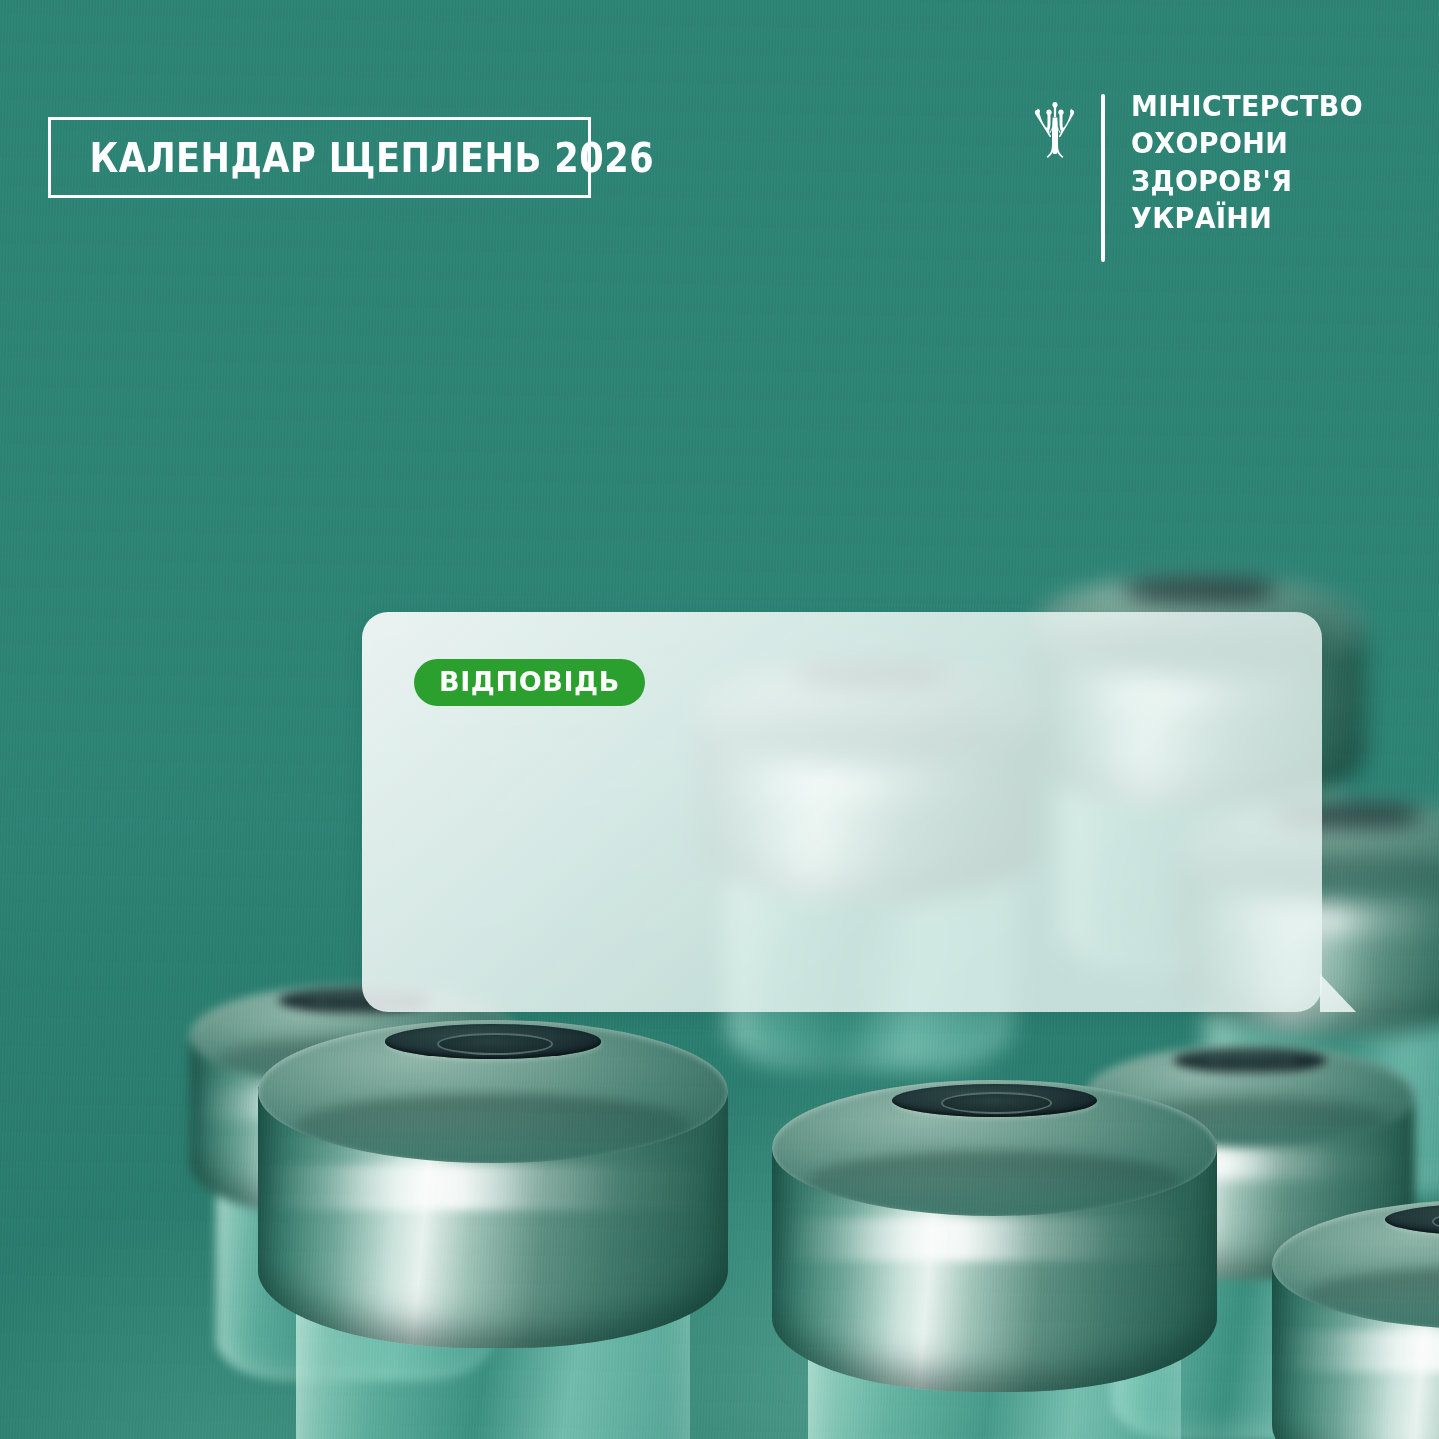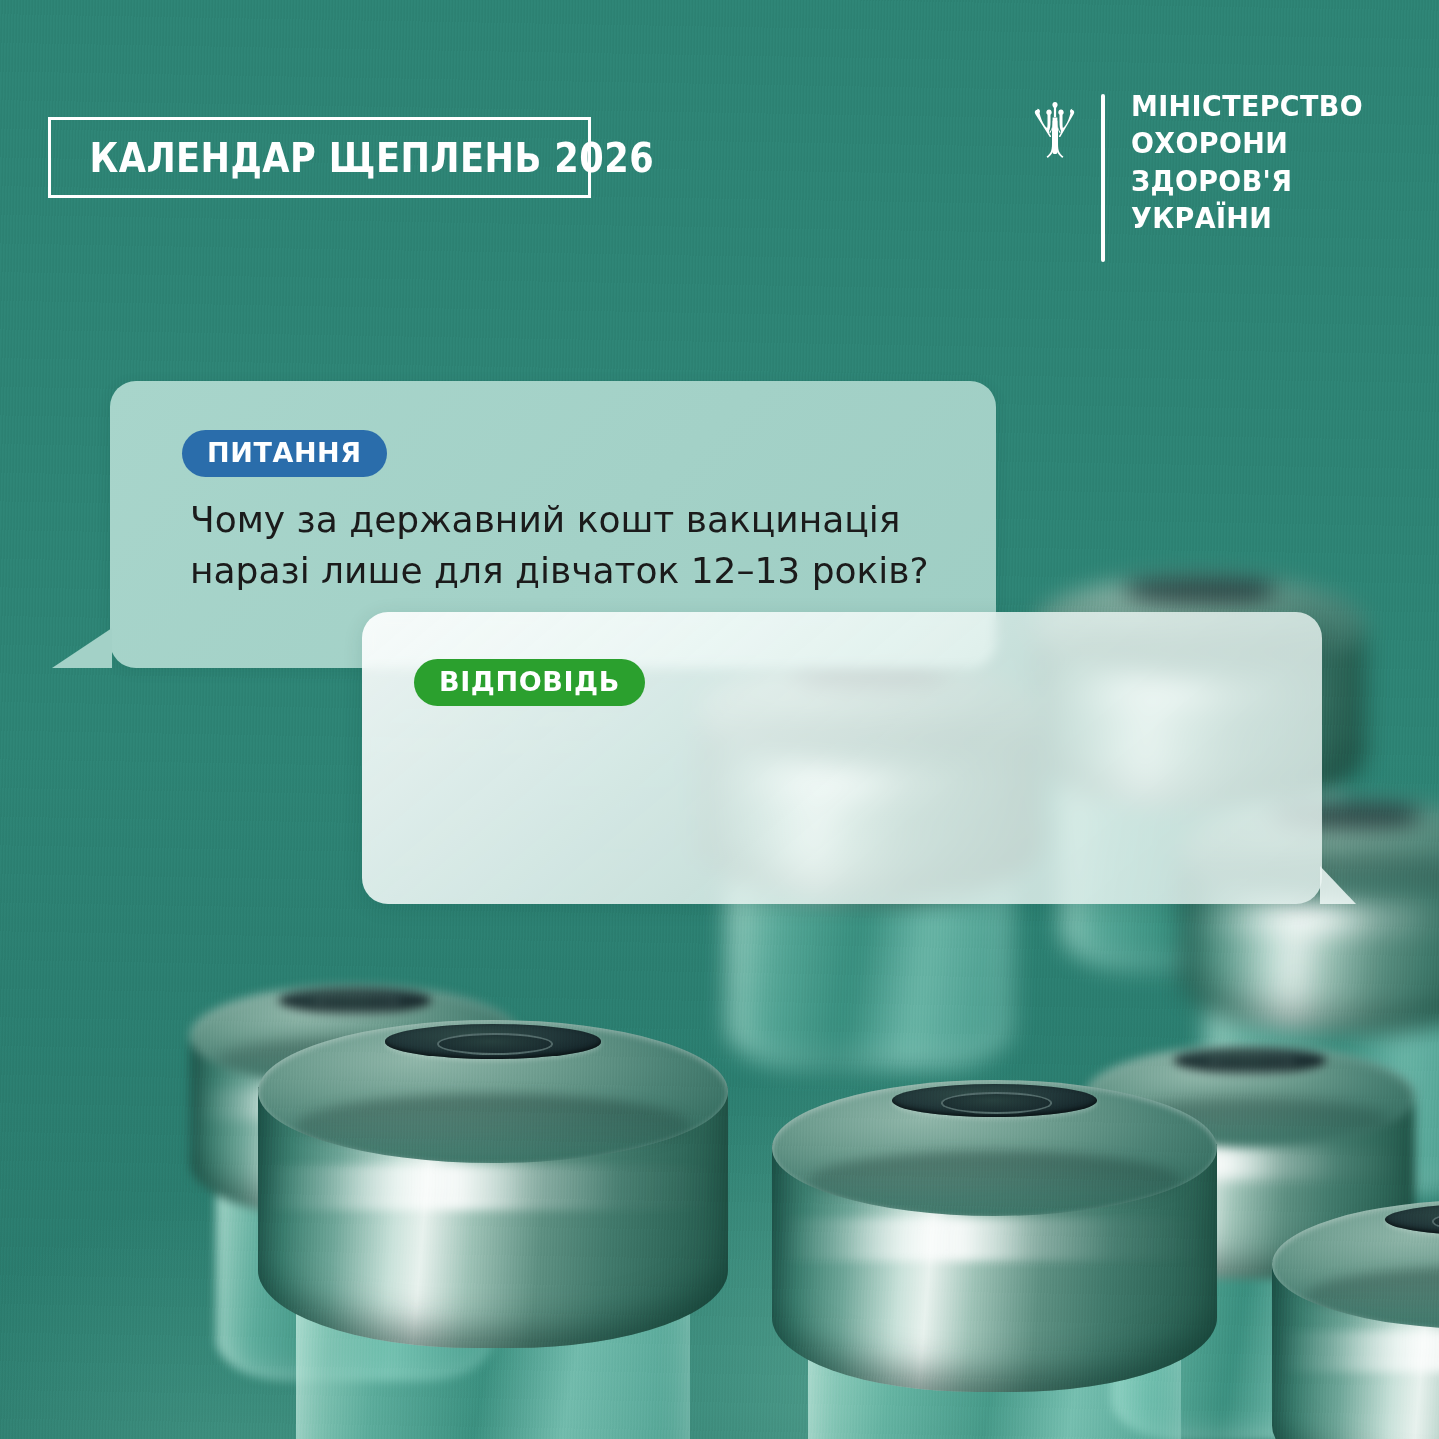--- a/index.html
+++ b/index.html
@@ -236,21 +236,21 @@
     height: 40px;
     background: #a3d1c7;
     clip-path: polygon(100% 0%, 100% 100%, 0% 100%);
   }
 
   
   #answer-bubble {
     left: 362px;
     top: 612px;
     width: 960px;
-    height: 292px;
+    height: 400px;
   }
   #answer-bubble .bubble-body {
     background: linear-gradient(140deg,
       rgba(255,255,255,.90) 0%,
       rgba(248,253,252,.84) 30%,
       rgba(236,246,243,.80) 58%,
       rgba(228,241,238,.83) 100%);
     backdrop-filter: blur(6px);
     box-shadow: 0 4px 20px rgba(10,60,50,.12);
   }
@@ -404,28 +404,20 @@
     </svg>
     <div class="logo-rule"></div>
     <div class="logo-lines">
       <span>МІНІСТЕРСТВО</span>
       <span>ОХОРОНИ</span>
       <span>ЗДОРОВ'Я</span>
       <span>УКРАЇНИ</span>
     </div>
   </div>
 
-  <div class="bubble" id="question-bubble">
-    <div class="bubble-body">
-      <div class="tail"></div>
-      <span class="badge" id="question-badge">ПИТАННЯ</span>
-      <div class="bubble-text" id="question-text">Чому за державний кошт вакцинація
-наразі лише для дівчаток 12–13 років?</div>
-    </div>
-  </div>
 
   <div class="bubble" id="answer-bubble">
     <div class="bubble-body">
       <div class="tail"></div>
       <span class="badge" id="answer-badge">ВІДПОВІДЬ</span>
     </div>
   </div>
 
 </div>
 

